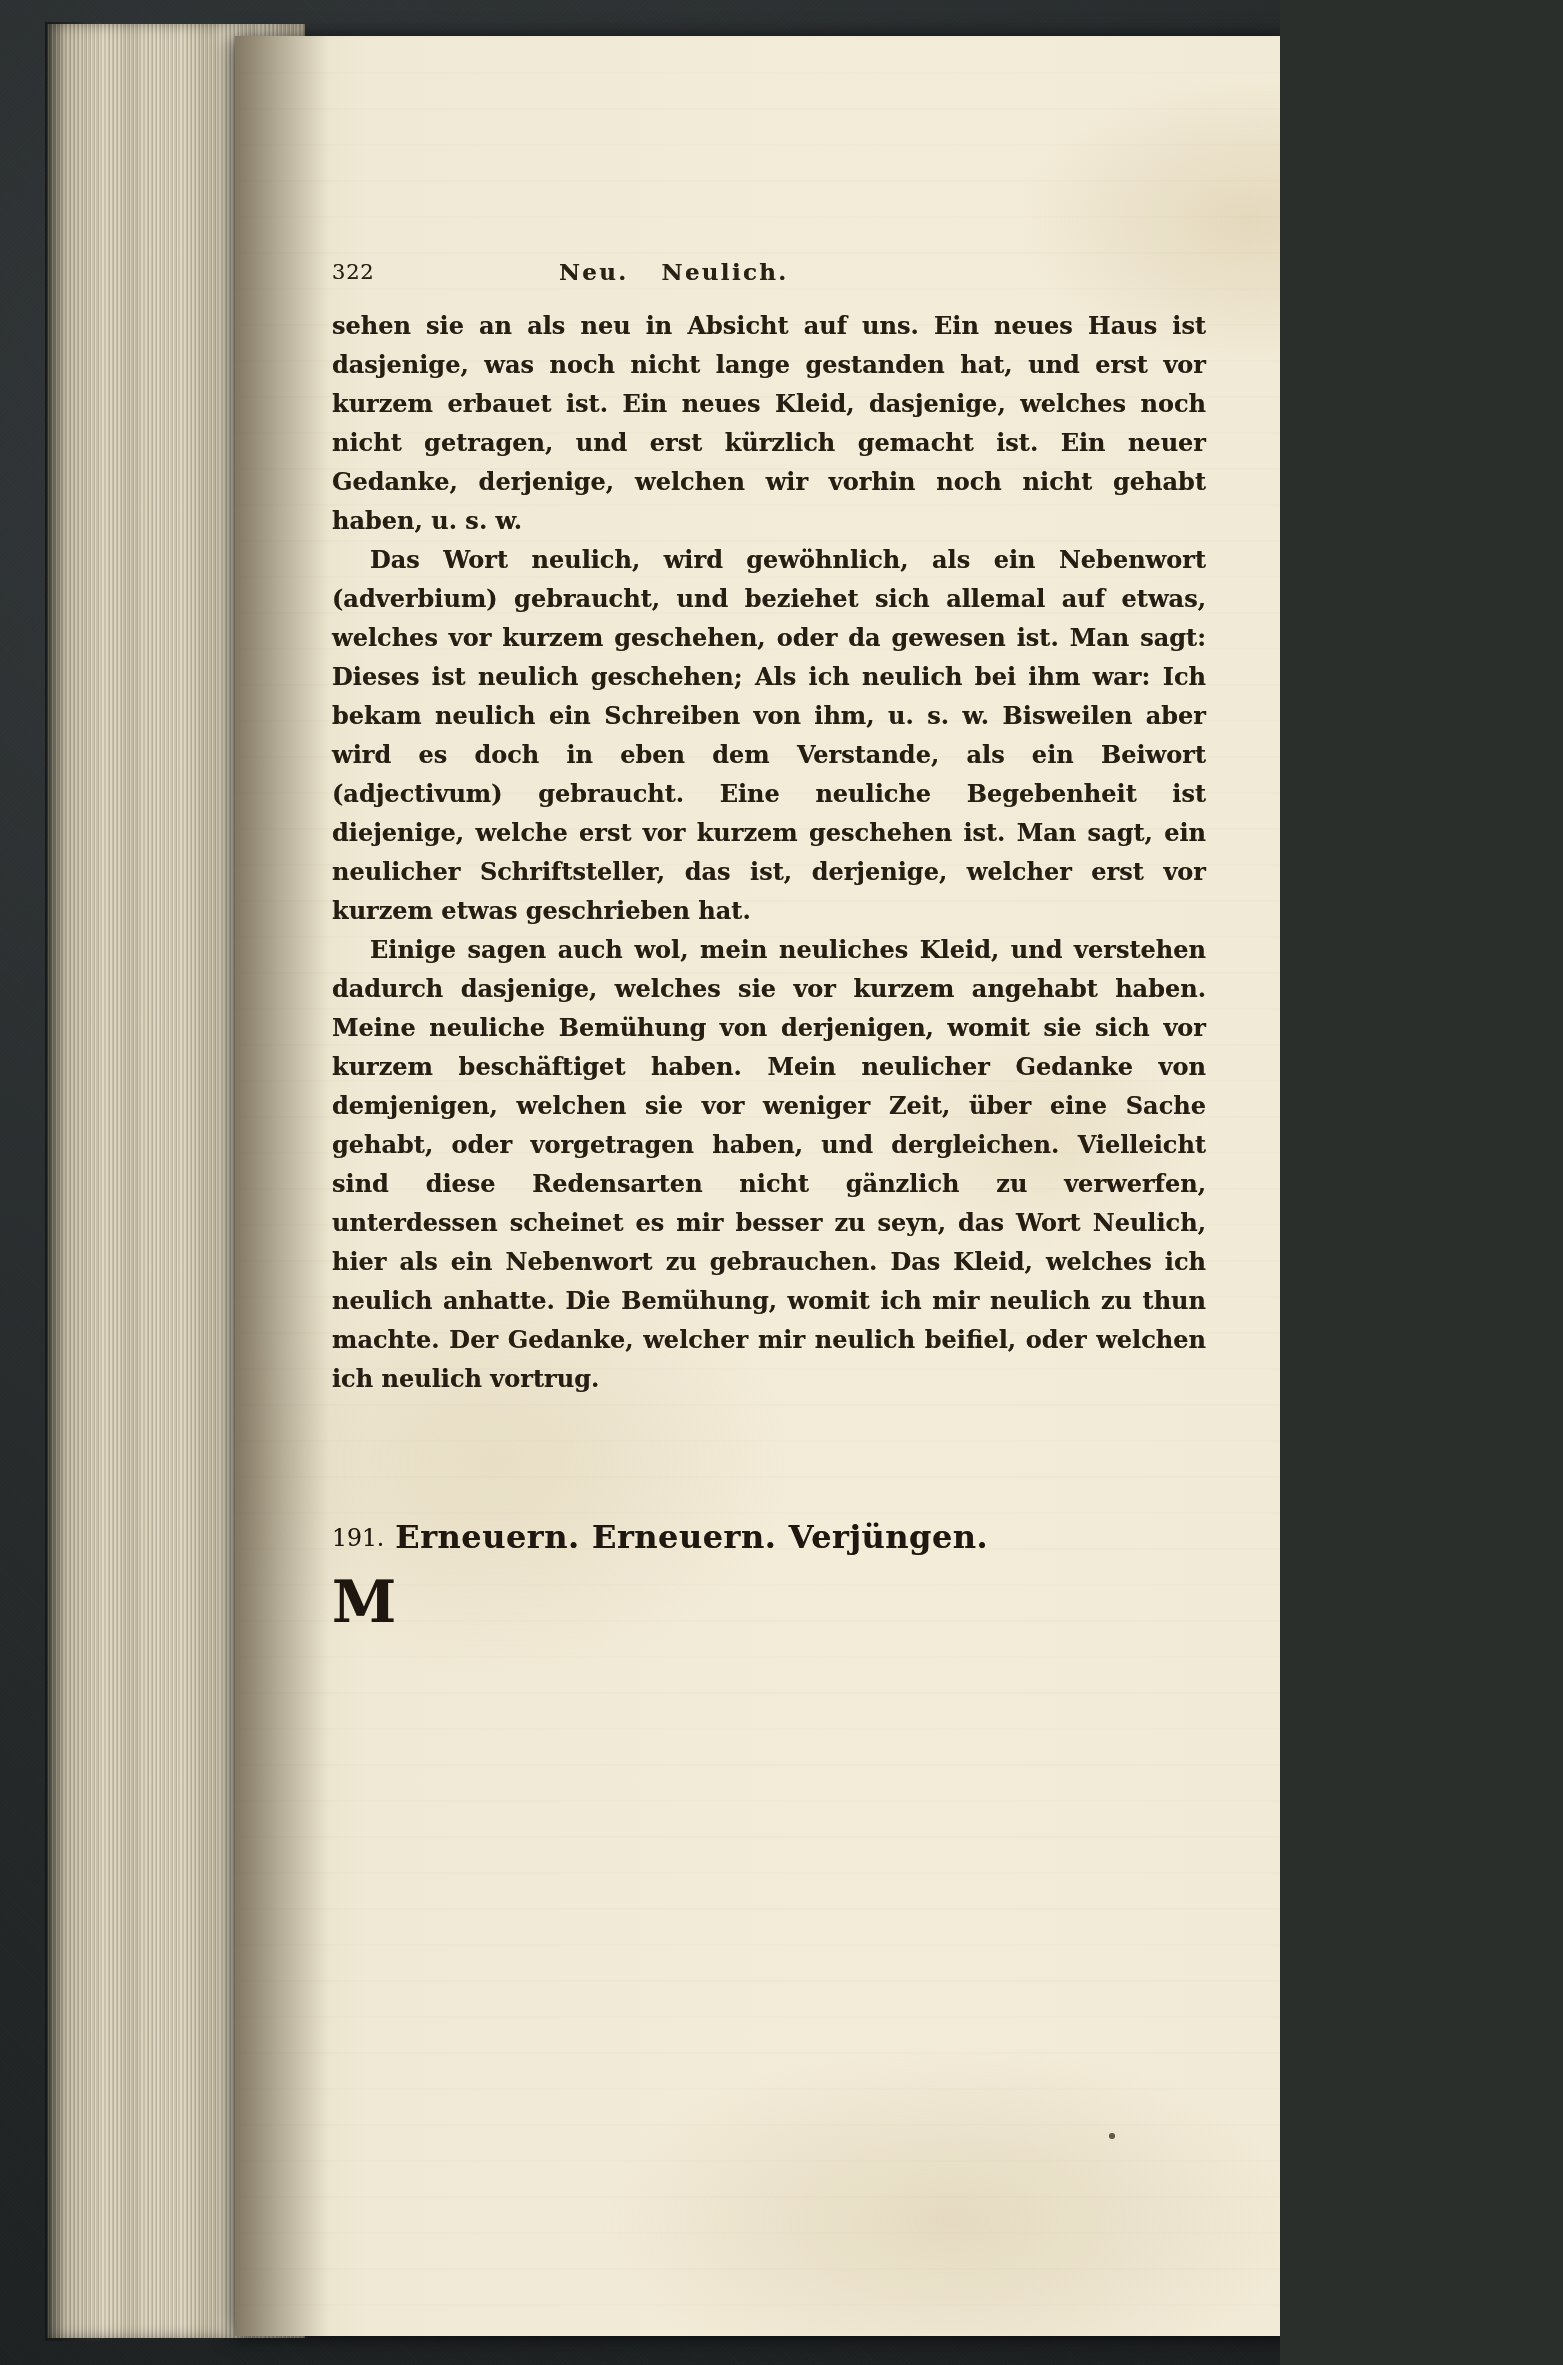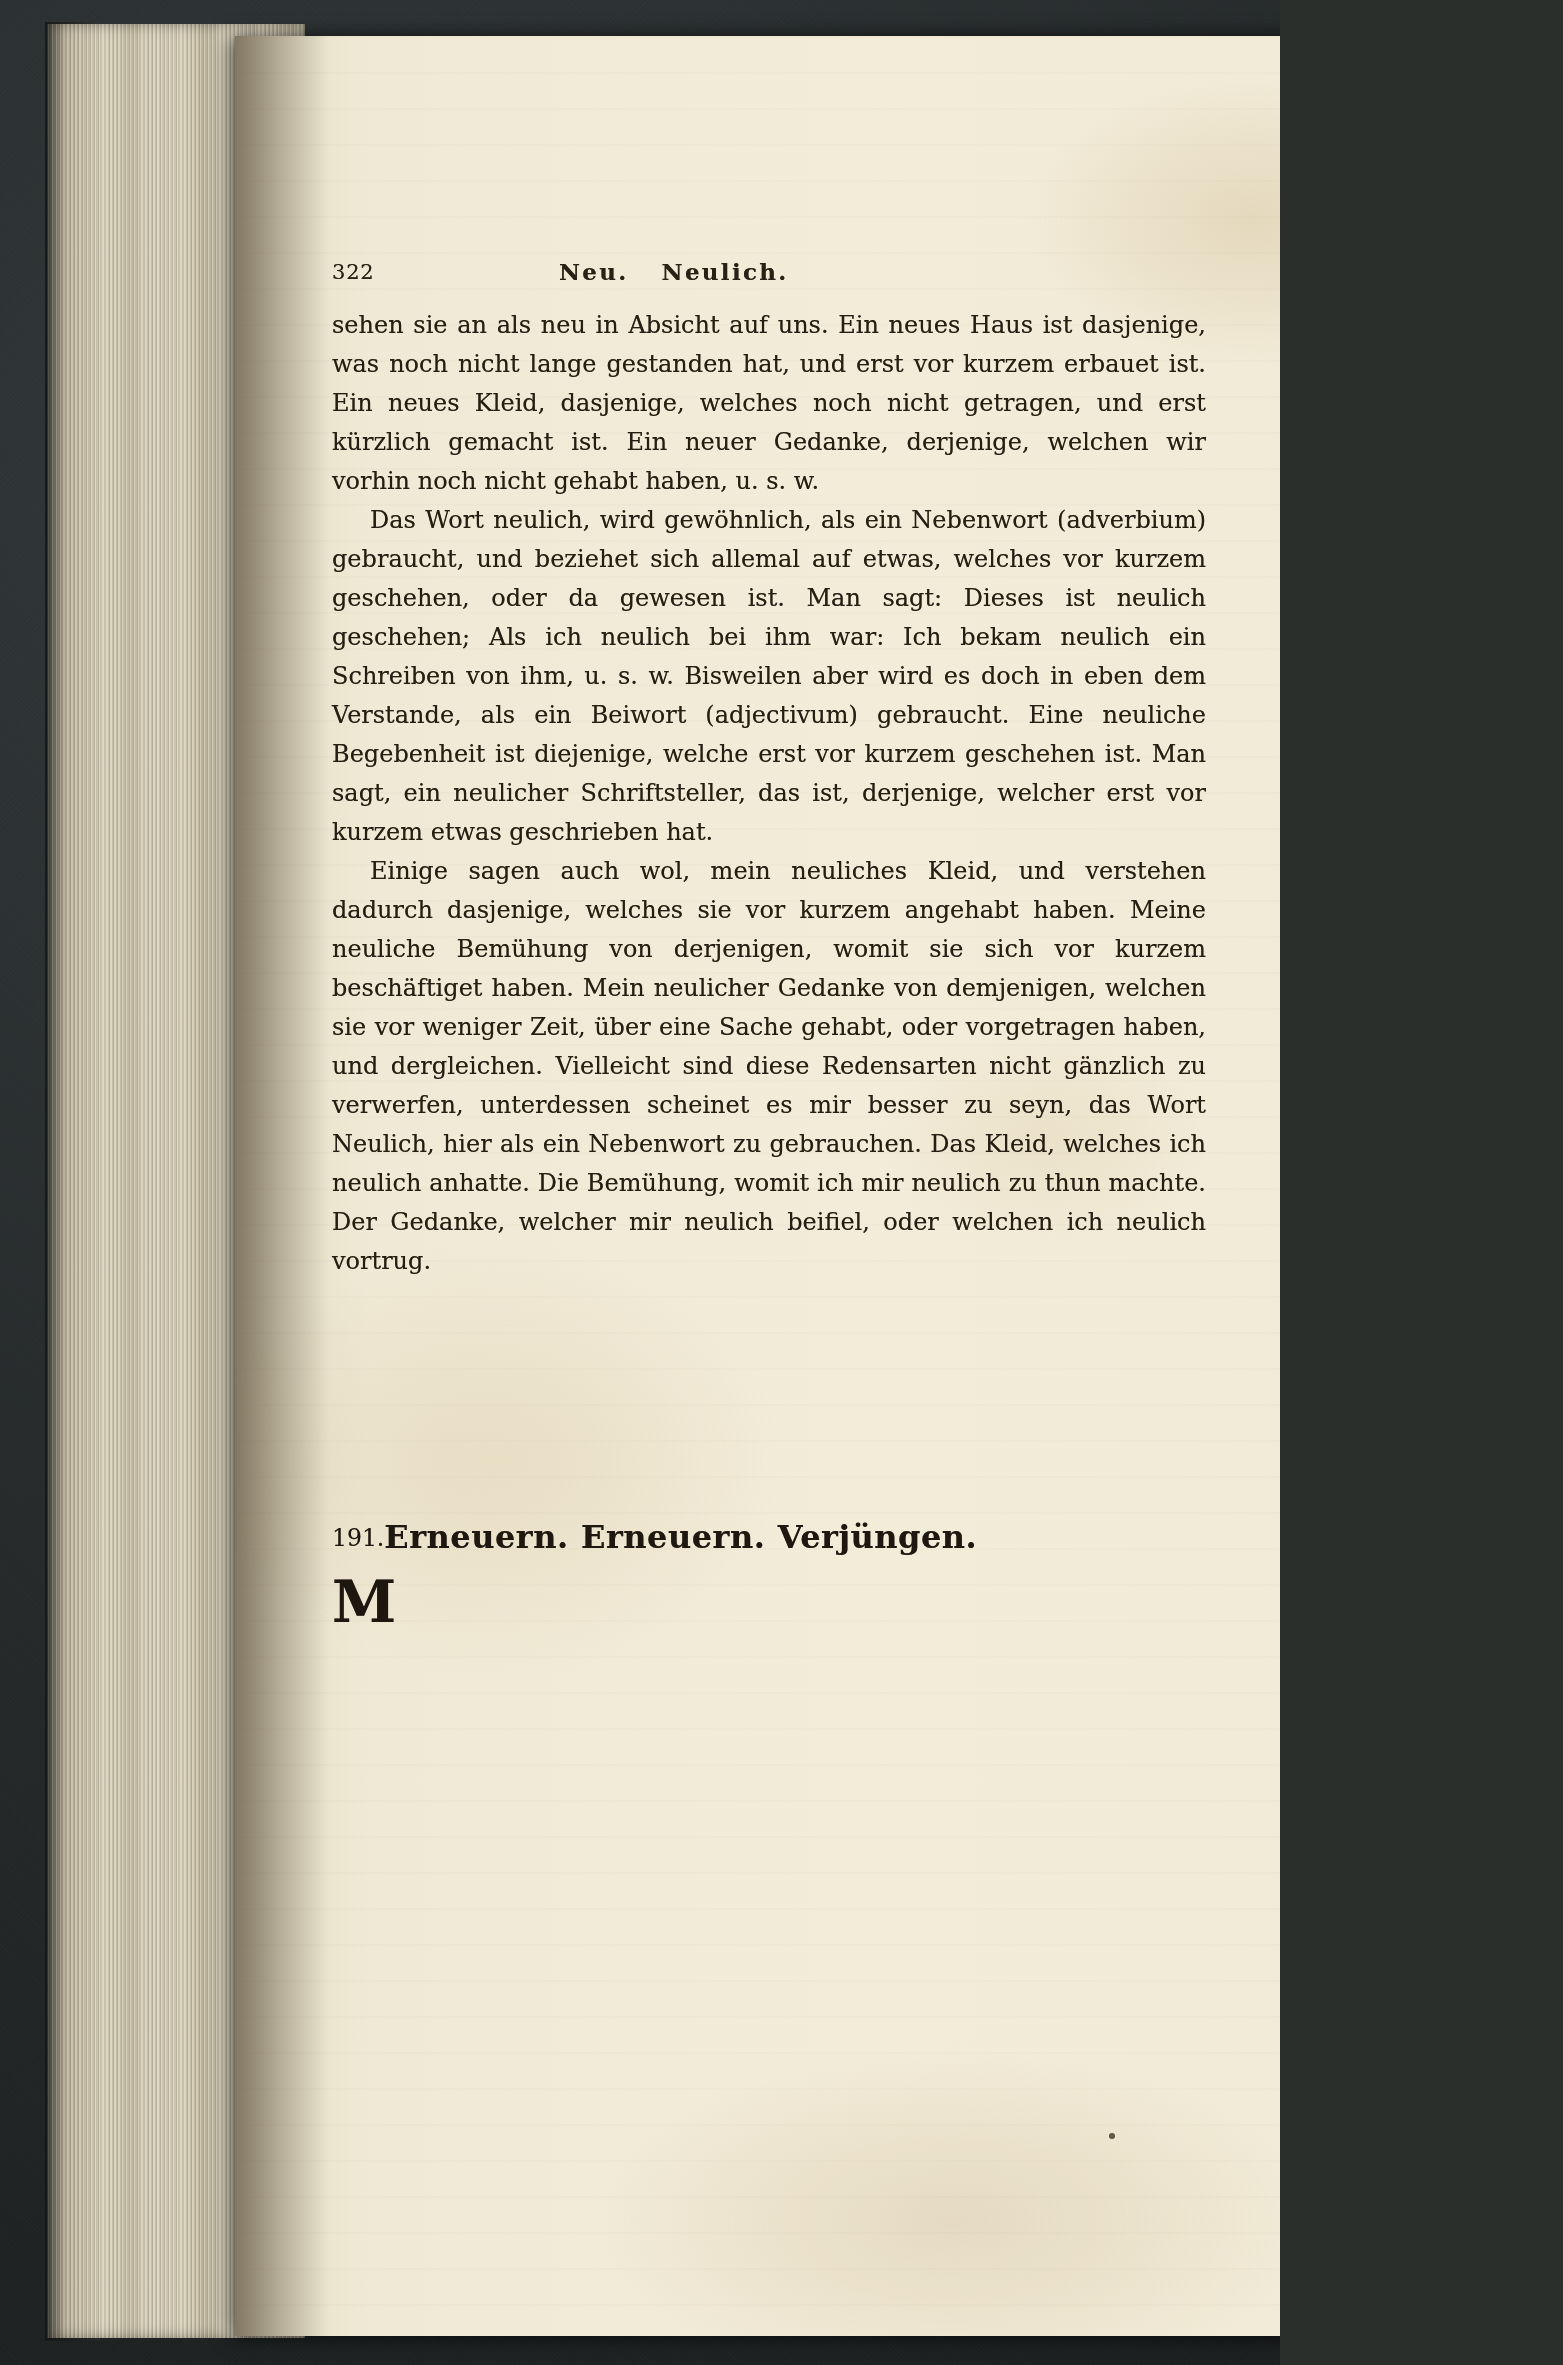--- a/index.html
+++ b/index.html
@@ -177,41 +177,42 @@
     width: 874px;
     font-size: 24px;
     line-height: 39px;
     text-align: justify;
     color: #261d13;
     font-weight: 500;
   }
   #body-text p {
     margin: 0;
     text-indent: 0;
+    font-weight: bold;
   }
   #body-text p.indent {
     text-indent: 38px;
   }
 
   
   #section-heading {
     position: absolute;
     left: 332px;
     top: 1518px;
     width: 876px;
     font-size: 32px;
     letter-spacing: 0.5px;
     color: #1f1810;
     font-weight: 700;
   }
   #section-heading .num {
     font-size: 23.5px;
     font-weight: 500;
     letter-spacing: 0;
-    margin-right: 0;
+    margin-right: 11px;
     vertical-align: 1.6px;
   }
   #section-heading .h-word { margin-right: 12.5px; }
 
   #section-body {
     position: absolute;
     left: 332px;
     top: 1575px;
     width: 876px;
     font-size: 25px;

